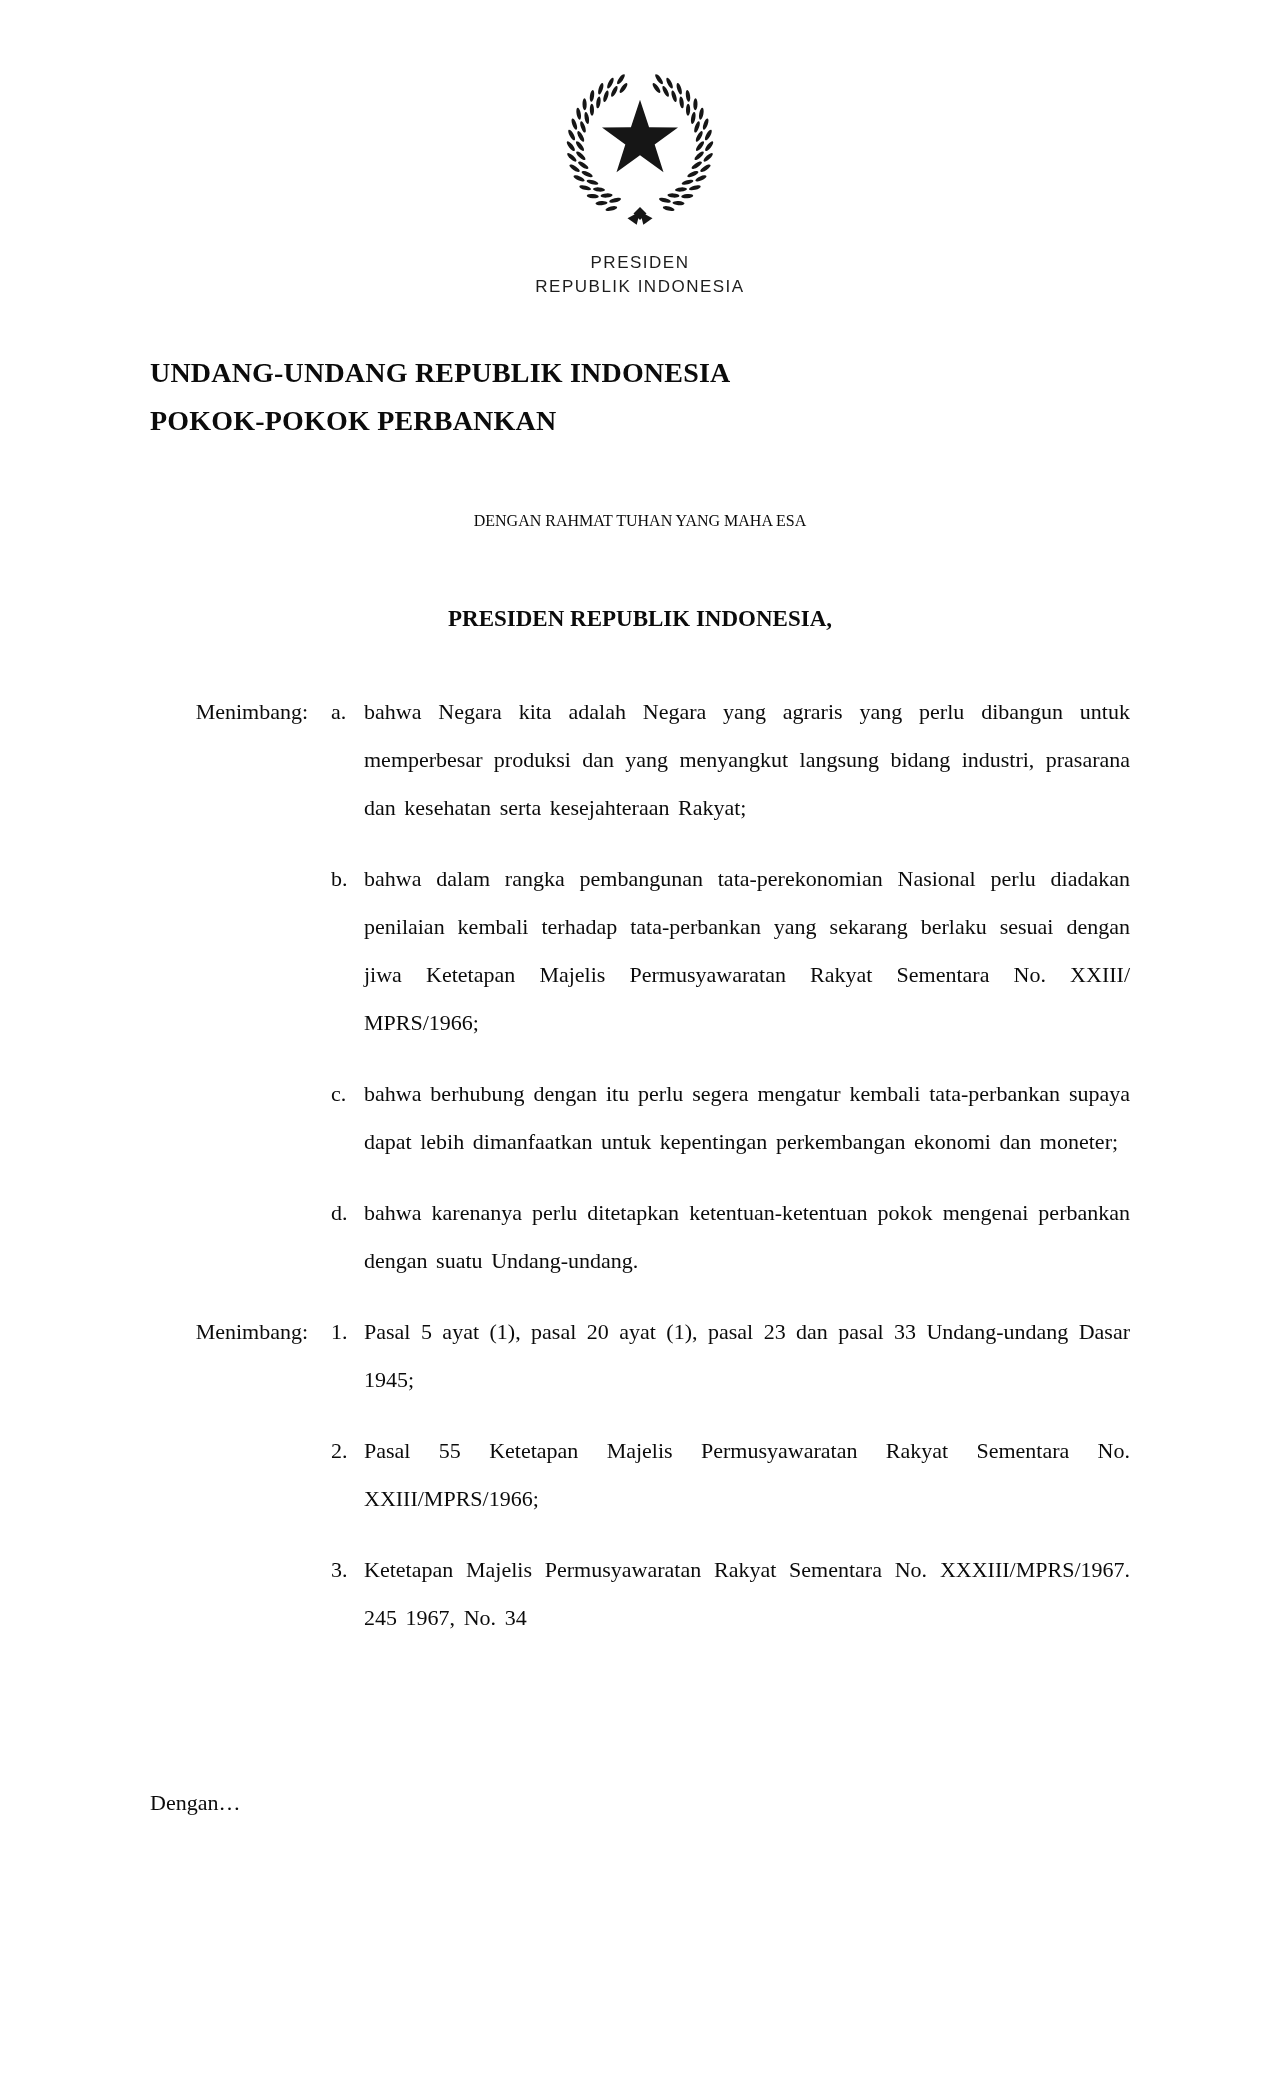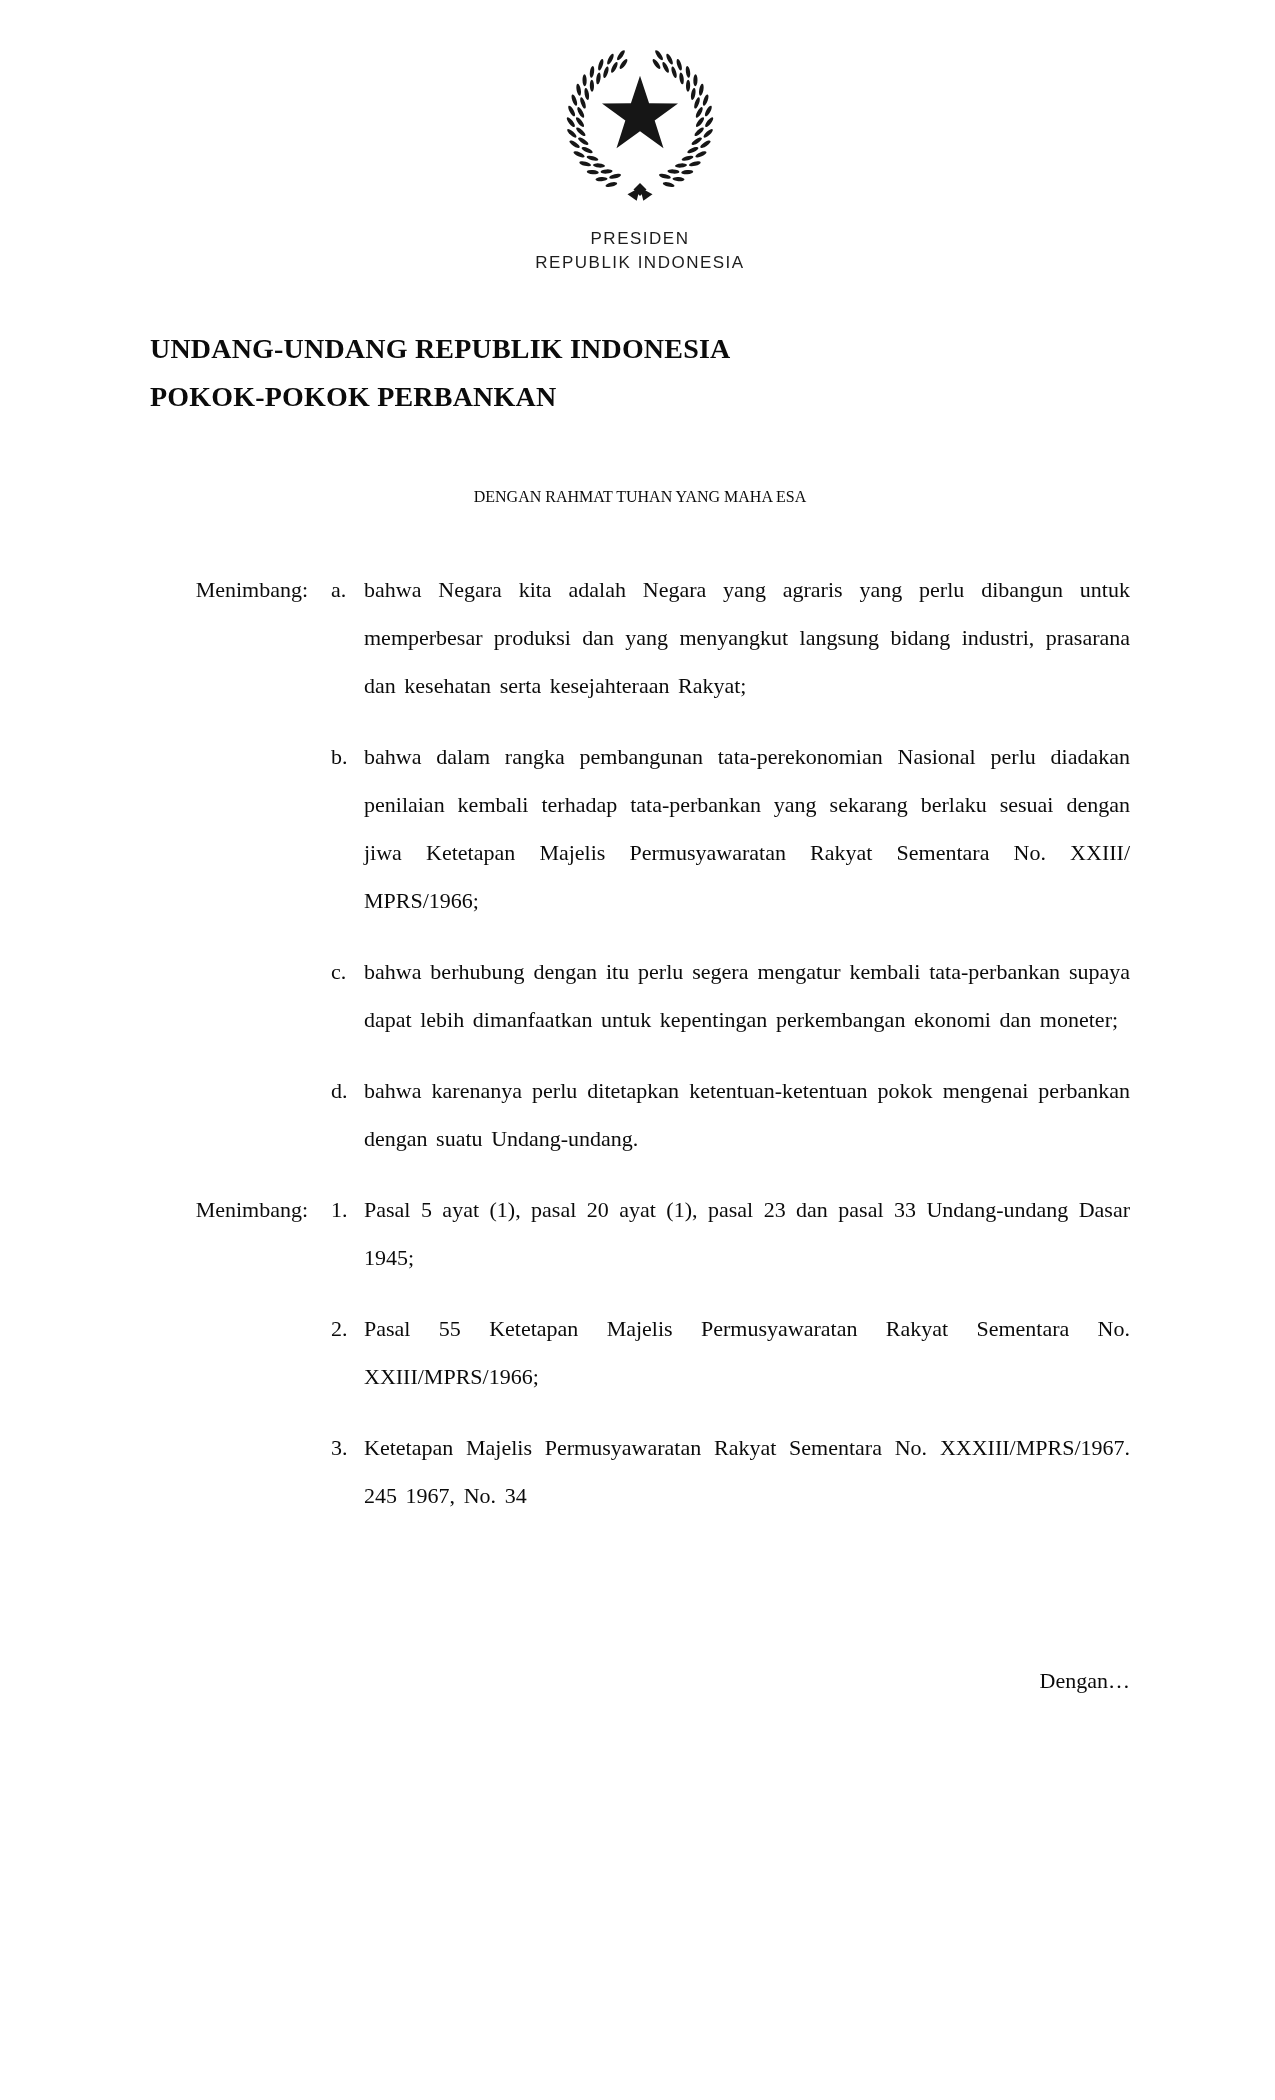--- a/index.html
+++ b/index.html
@@ -1,20 +1,20 @@
 <!DOCTYPE html>
 <html><head>
 <meta charset="utf-8">
 <style>
   html,body{margin:0;padding:0;background:#ffffff;}
   .page{
     width:1275px;height:2100px;box-sizing:border-box;
     background:#ffffff;color:#0b0b0b;
     font-family:"Liberation Serif", serif;
-    padding:44px 145px 0 150px;
+    padding:68px 145px 0 150px;
     overflow:hidden;
   }
   .seal{text-align:center;}
   .seal svg{display:inline-block;}
   .seal .ink{fill:#161616;}
   .agency{
     text-align:center;
     font-family:"Liberation Sans", sans-serif;
     font-size:17px;line-height:24px;letter-spacing:1.5px;
     color:#1d1d1d;margin-top:12px;
@@ -27,21 +27,21 @@
   .invocation{margin-top:52px;text-align:center;font-weight:normal;font-size:16px;line-height:48px;}
   .issuer{margin-top:50px;text-align:center;font-weight:bold;font-size:23px;line-height:48px;}
   .clauses{margin-top:45px;font-size:22px;line-height:48px;}
   .clause{display:flex;}
   .clause-label{width:152px;flex:none;text-align:right;}
   .clause-colon{width:29px;flex:none;}
   .clause-items{flex:1;min-width:0;}
   .item{display:flex;margin-bottom:23px;}
   .marker{width:33px;flex:none;}
   .item-text{flex:1;text-align:justify;word-spacing:0.14em;}
-  .catchword{margin-top:114px;text-align:right;font-size:22px;line-height:48px;}
+  .catchword{margin-top:114px;font-size:22px;line-height:48px;}
 </style>
 </head>
 <body>
 
 <div class="page">
 
   <div class="seal">
     <svg width="170" height="167" viewBox="8 20 204 200" aria-hidden="true">
       <g id="wreath-leaves" class="ink">
           <ellipse cx="129.8" cy="43.8" rx="7.2" ry="2.5" transform="rotate(54.0 129.8 43.8)"></ellipse>
@@ -123,20 +123,21 @@
     <div>REPUBLIK INDONESIA</div>
   </div>
 
   <div class="title-block">
     <div>UNDANG-UNDANG REPUBLIK INDONESIA</div>
     <div>POKOK-POKOK PERBANKAN</div>
   </div>
 
   <div class="invocation">DENGAN RAHMAT TUHAN YANG MAHA ESA</div>
 
+  <div class="issuer">PRESIDEN REPUBLIK INDONESIA,</div>
 
   <div class="clauses">
 
     <div class="clause">
       <div class="clause-label">Menimbang</div>
       <div class="clause-colon">:</div>
       <div class="clause-items">
         <div class="item">
           <span class="marker">a.</span>
           <div class="item-text">bahwa Negara kita adalah Negara yang agraris yang perlu dibangun untuk memperbesar produksi dan yang menyangkut langsung bidang industri, prasarana dan kesehatan serta kesejahteraan Rakyat;</div>

